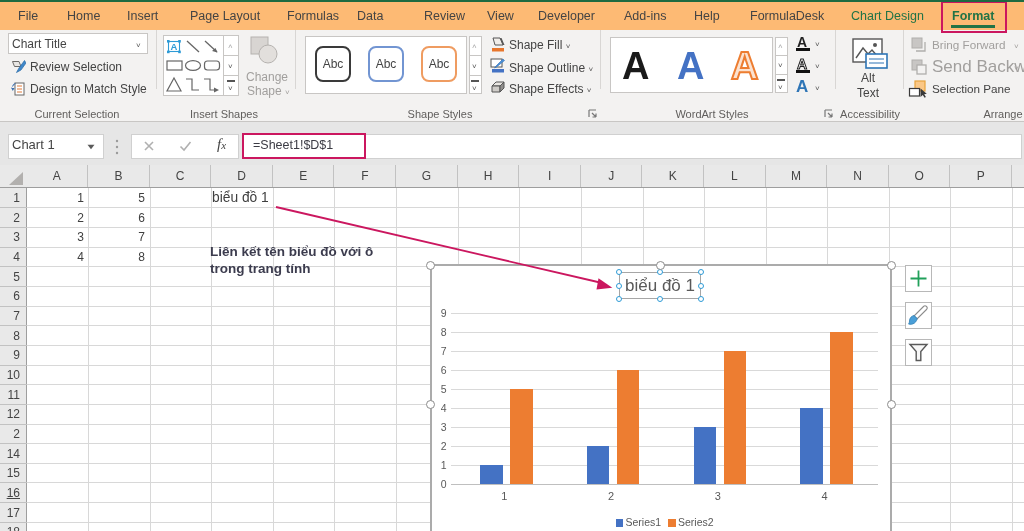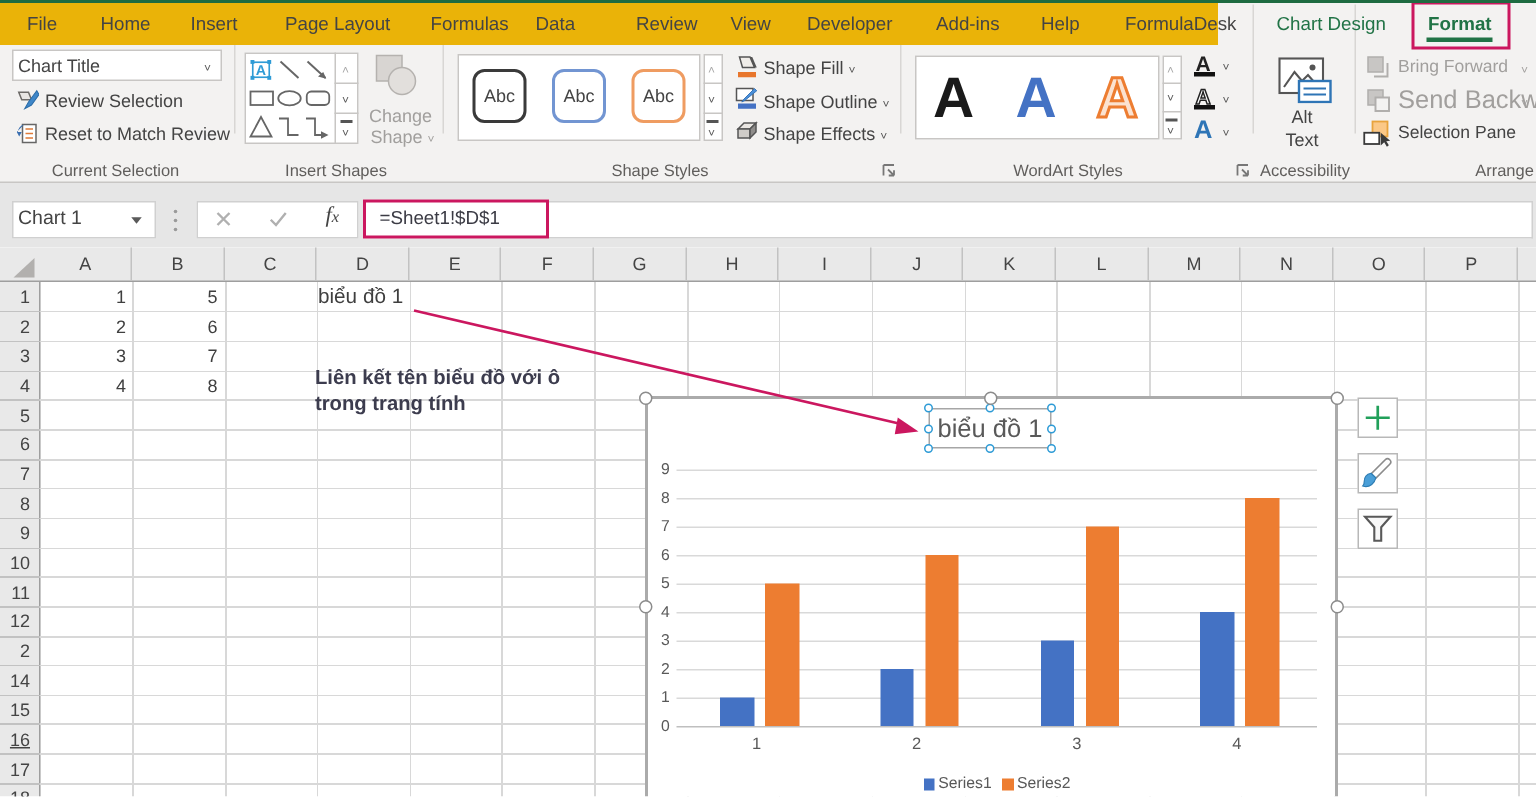--- a/index.html
+++ b/index.html
@@ -1,21 +1,21 @@
 <!DOCTYPE html>
 <html><head>
 <meta charset="utf-8">
 <style>
   html,body{margin:0;padding:0;}
   body{width:1024px;height:531px;overflow:hidden;font-family:"Liberation Sans",sans-serif;}
   #app{position:relative;width:1024px;height:531px;background:#fff;}
   .abs{position:absolute;}
   
   #topline{left:0;top:0;width:1024px;height:2px;background:#1e6b41;z-index:8;}
-  #tabrow{left:0;top:2px;width:812px;height:28px;background:#eab308;z-index:5;}
+  #tabrow{left:0;top:2px;width:1024px;height:28px;background:#fdba74;z-index:5;}
   .tab{position:absolute;top:0;height:28px;line-height:28px;font-size:12.5px;color:#444;white-space:nowrap;}
   .tab.green{color:#217346;}
   #ribbon{left:0;top:0;width:1024px;height:122px;background:#f3f2f1;border-bottom:1px solid #c8c6c4;box-sizing:border-box;z-index:1;}
   .glabel{position:absolute;font-size:11px;color:#605e5c;white-space:nowrap;transform:translateX(-50%);}
   .gdiv{position:absolute;top:3px;width:1px;height:86px;background:#d8d6d4;}
   .whitebox{position:absolute;background:#fff;border:1px solid #c8c6c4;box-sizing:border-box;}
   .rtext{position:absolute;font-size:12px;color:#444;white-space:nowrap;line-height:14px;}
   .gray{color:#a19f9d;}
   .chev{font-size:8px;color:#555;}
   
@@ -73,21 +73,21 @@
     <svg class="abs" style="left:11px;top:59px;" width="15" height="15" viewBox="0 0 15 15">
       <path d="M1.5 2.5 L8 2.5 L10 7.5 L3.5 7.5 Z" fill="#e8e6e3" stroke="#6d6b68" stroke-width="1"></path>
       <path d="M13.5 1.5 L8 9 L5.5 13.5 L10 11 L15 4 Z" fill="#3f87c9" stroke="#2a6ca8" stroke-width="0.7"></path>
     </svg>
     <div class="rtext" style="left:30px;top:60px;">Review Selection</div>
     <svg class="abs" style="left:11px;top:81px;" width="15" height="15" viewBox="0 0 15 15">
       <rect x="4" y="2" width="9" height="12" fill="#fff" stroke="#666" stroke-width="1"></rect>
       <path d="M6 5h5M6 8h5M6 11h5" stroke="#e07b39" stroke-width="1"></path>
       <path d="M5 2 A5 5 0 0 0 1 7 L3.5 7 L1.8 10 L0.2 7" fill="#3a6fb0" stroke="none"></path>
     </svg>
-    <div class="rtext" style="left:30px;top:82px;">Reset to Match Review</div>
+    <div class="rtext" style="left:30px;top:82px;">Design to Match Style</div>
     <div class="glabel" style="left:77px;top:108px;">Current Selection</div>
     <div class="gdiv" style="left:156px;"></div>
 
     <div class="whitebox" style="left:163px;top:35px;width:76px;height:61px;"></div>
     <div style="position:absolute;left:223px;top:35px;width:1px;height:61px;background:#c8c6c4;"></div>
     <svg class="abs" style="left:164px;top:36px;" width="59" height="59" viewBox="0 0 59 59">
 
       <rect x="4.5" y="5.5" width="11" height="10" fill="#fff" stroke="#2e9bd6" stroke-width="1.1"></rect>
       <rect x="3" y="4" width="2.6" height="2.6" fill="#2e9bd6"></rect>
         <rect x="14.2" y="4" width="2.6" height="2.6" fill="#2e9bd6"></rect>

